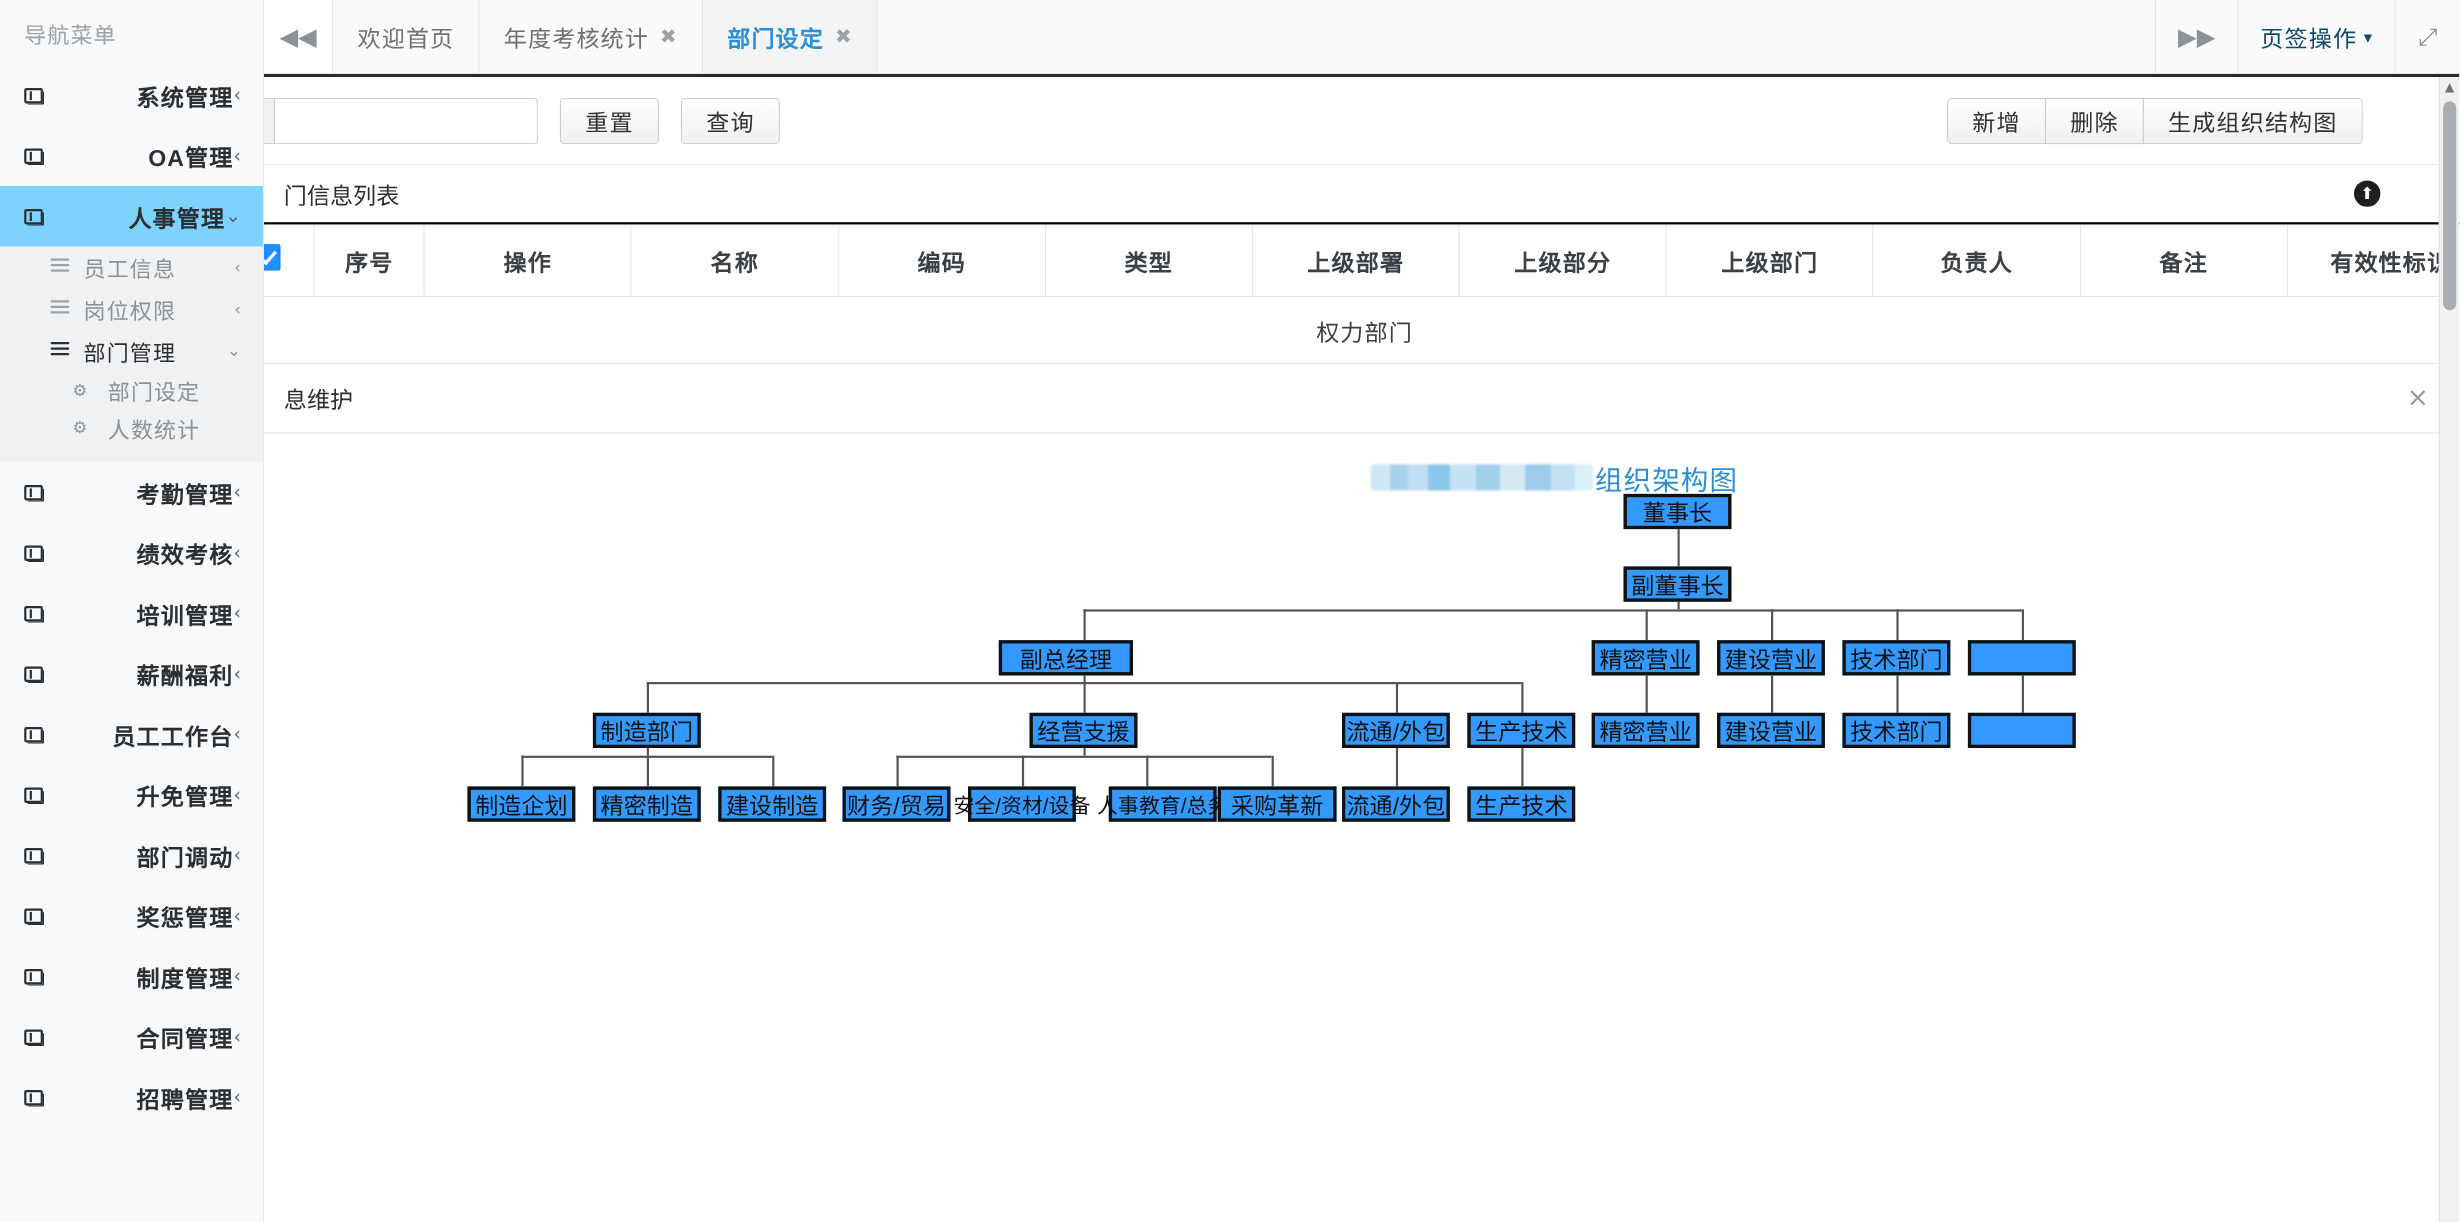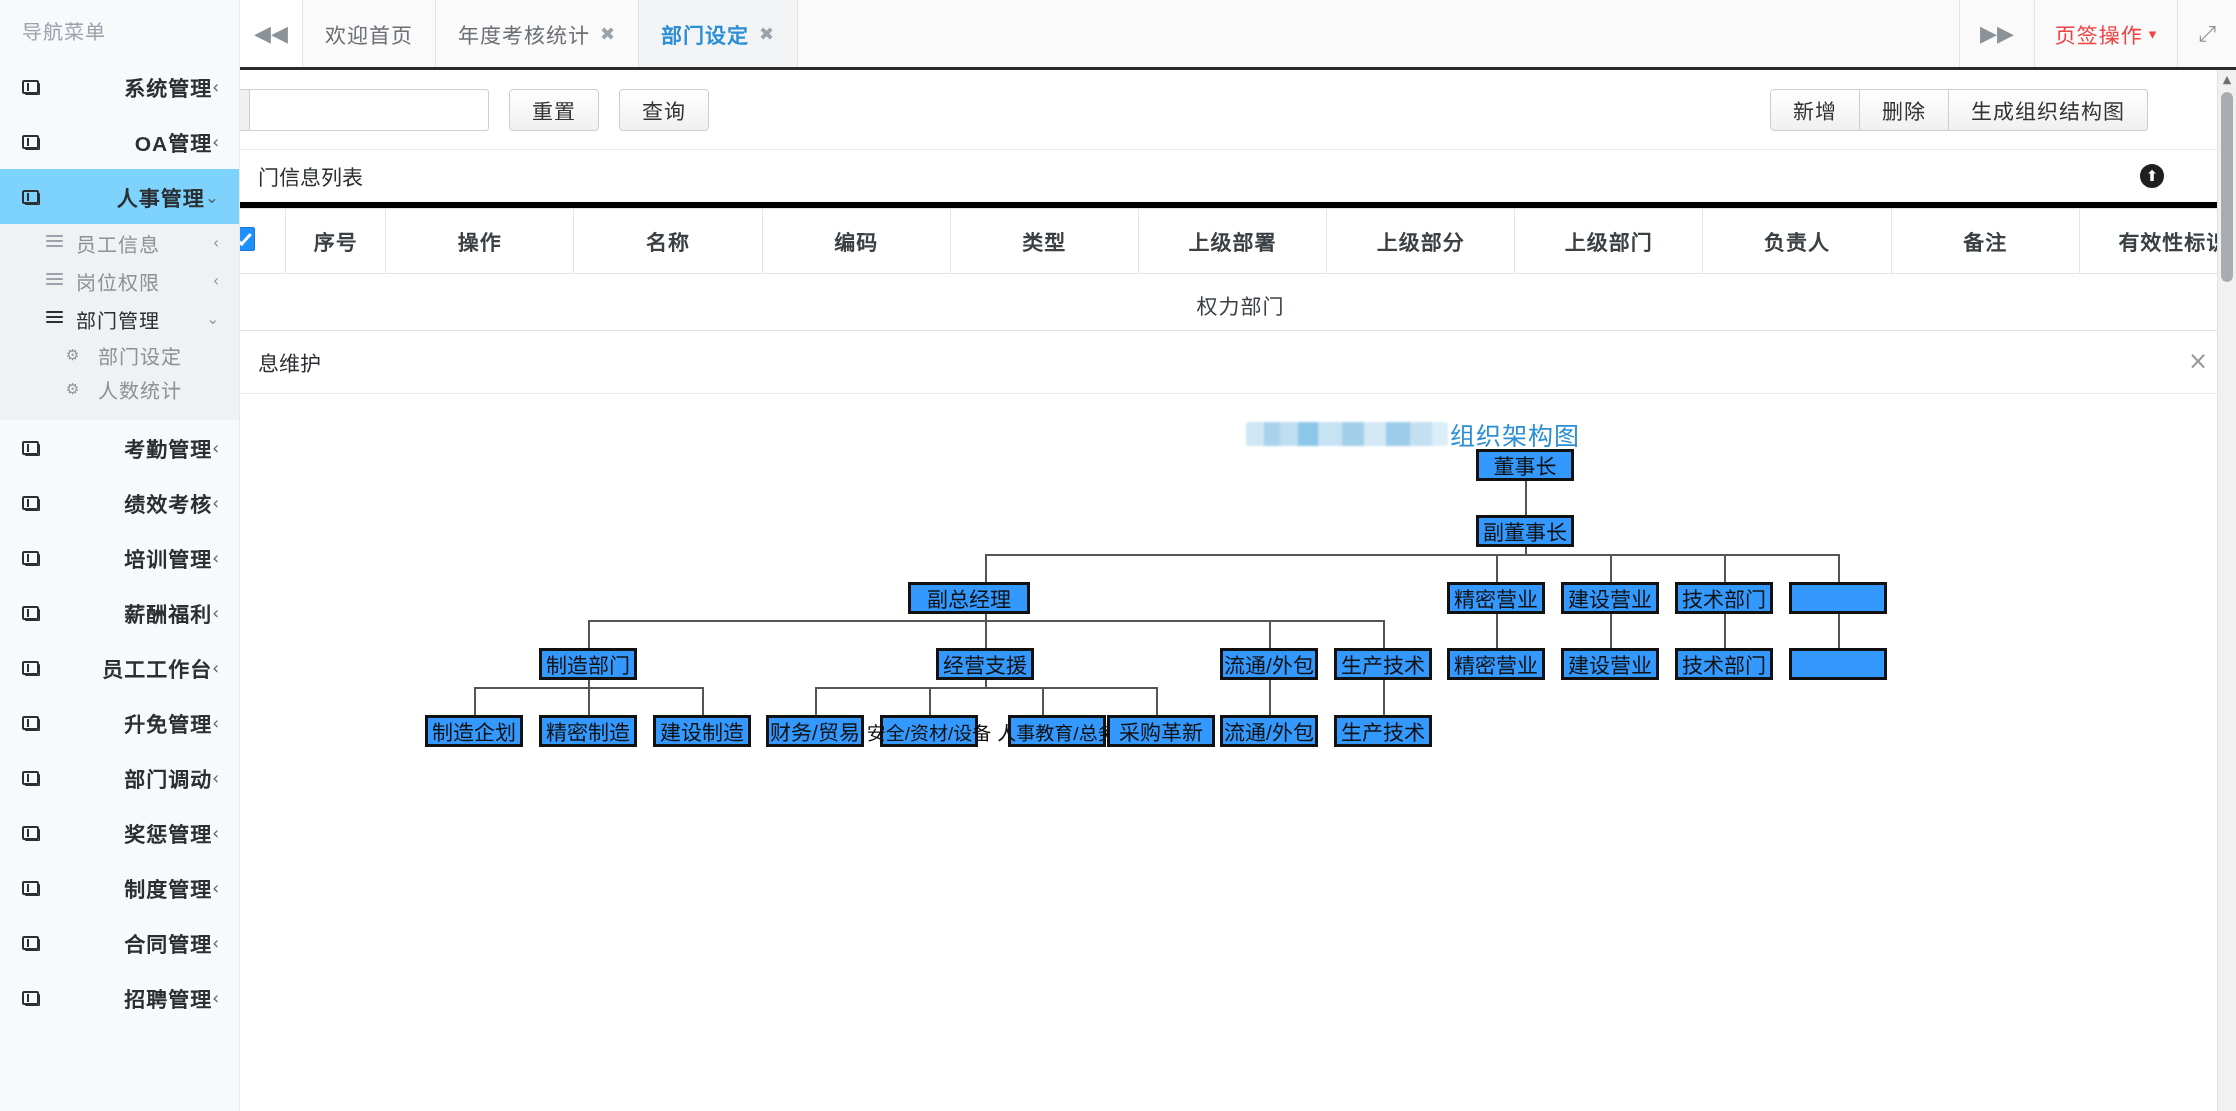--- a/index.html
+++ b/index.html
@@ -65,21 +65,21 @@
     display:flex;align-items:center;padding:0 22px;font-size:21px;color:#6b7075;
     border-right:1px solid #e3e3e3;cursor:pointer;background:#fafafa;letter-spacing:1px;
   }
   .tab.active{background:#f2f4f5;color:#2c8fd6;font-weight:bold;}
   .tab .x{margin-left:10px;font-size:18px;color:#9aa2ab;font-family:"DejaVu Sans",sans-serif;}
   .tab-spacer{flex:1;background:#fafafa;border-right:1px solid #e3e3e3;}
   .tab-right{
     display:flex;align-items:center;justify-content:center;padding:0 20px;
     border-right:1px solid #e3e3e3;color:#8b9399;font-size:22px;cursor:pointer;background:#fafafa;
   }
-  .tab-right.txt{font-size:21px;color:#ef4444;letter-spacing:1px;}
+  .tab-right.txt{font-size:21px;color:#0c4a6e;letter-spacing:1px;}
   .tab-right:last-child{border-right:none;}
 
   
   .searchrow{
     height:80px;box-sizing:border-box;display:flex;align-items:center;
     padding:0 18px;border-bottom:1px solid #e8e8e8;background:#fff;position:relative;
   }
   .sfield{display:flex;align-items:center;margin-left:-80px;}
   .sfield .slabel{
     height:42px;line-height:42px;padding:0 14px;background:#eef0f1;border:1px solid #ccd0d4;
@@ -96,21 +96,21 @@
     font-family:"Liberation Sans",sans-serif;letter-spacing:1px;
   }
   .btn-group{position:absolute;right:88px;display:flex;}
   .btn-group .btn{margin-left:0;border-radius:0;border-left:none;}
   .btn-group .btn:first-child{border-radius:4px 0 0 4px;border-left:1px solid #ccc;}
   .btn-group .btn:last-child{border-radius:0 4px 4px 0;}
 
   
   .listtitle{
     height:52px;display:flex;align-items:center;padding:0 18px;
-    font-size:21px;color:#2b2f33;border-bottom:6px solid #000000;position:relative;
+    font-size:21px;color:#2b2f33;border-bottom:2px solid #000000;position:relative;
   }
   .listtitle .collapse{
     position:absolute;right:72px;top:14px;width:24px;height:24px;border-radius:50%;
     background:#1f1f1f;color:#fff;font-size:15px;display:flex;align-items:center;
     justify-content:center;cursor:pointer;font-family:"DejaVu Sans",sans-serif;
   }
   table.grid{border-collapse:collapse;table-layout:fixed;width:2068px;margin-left:-40px;}
   table.grid th{
     height:62px;font-size:21px;font-weight:bold;color:#3b4045;text-align:center;
     border:1px solid #e3e6e8;background:#fff;letter-spacing:1px;

